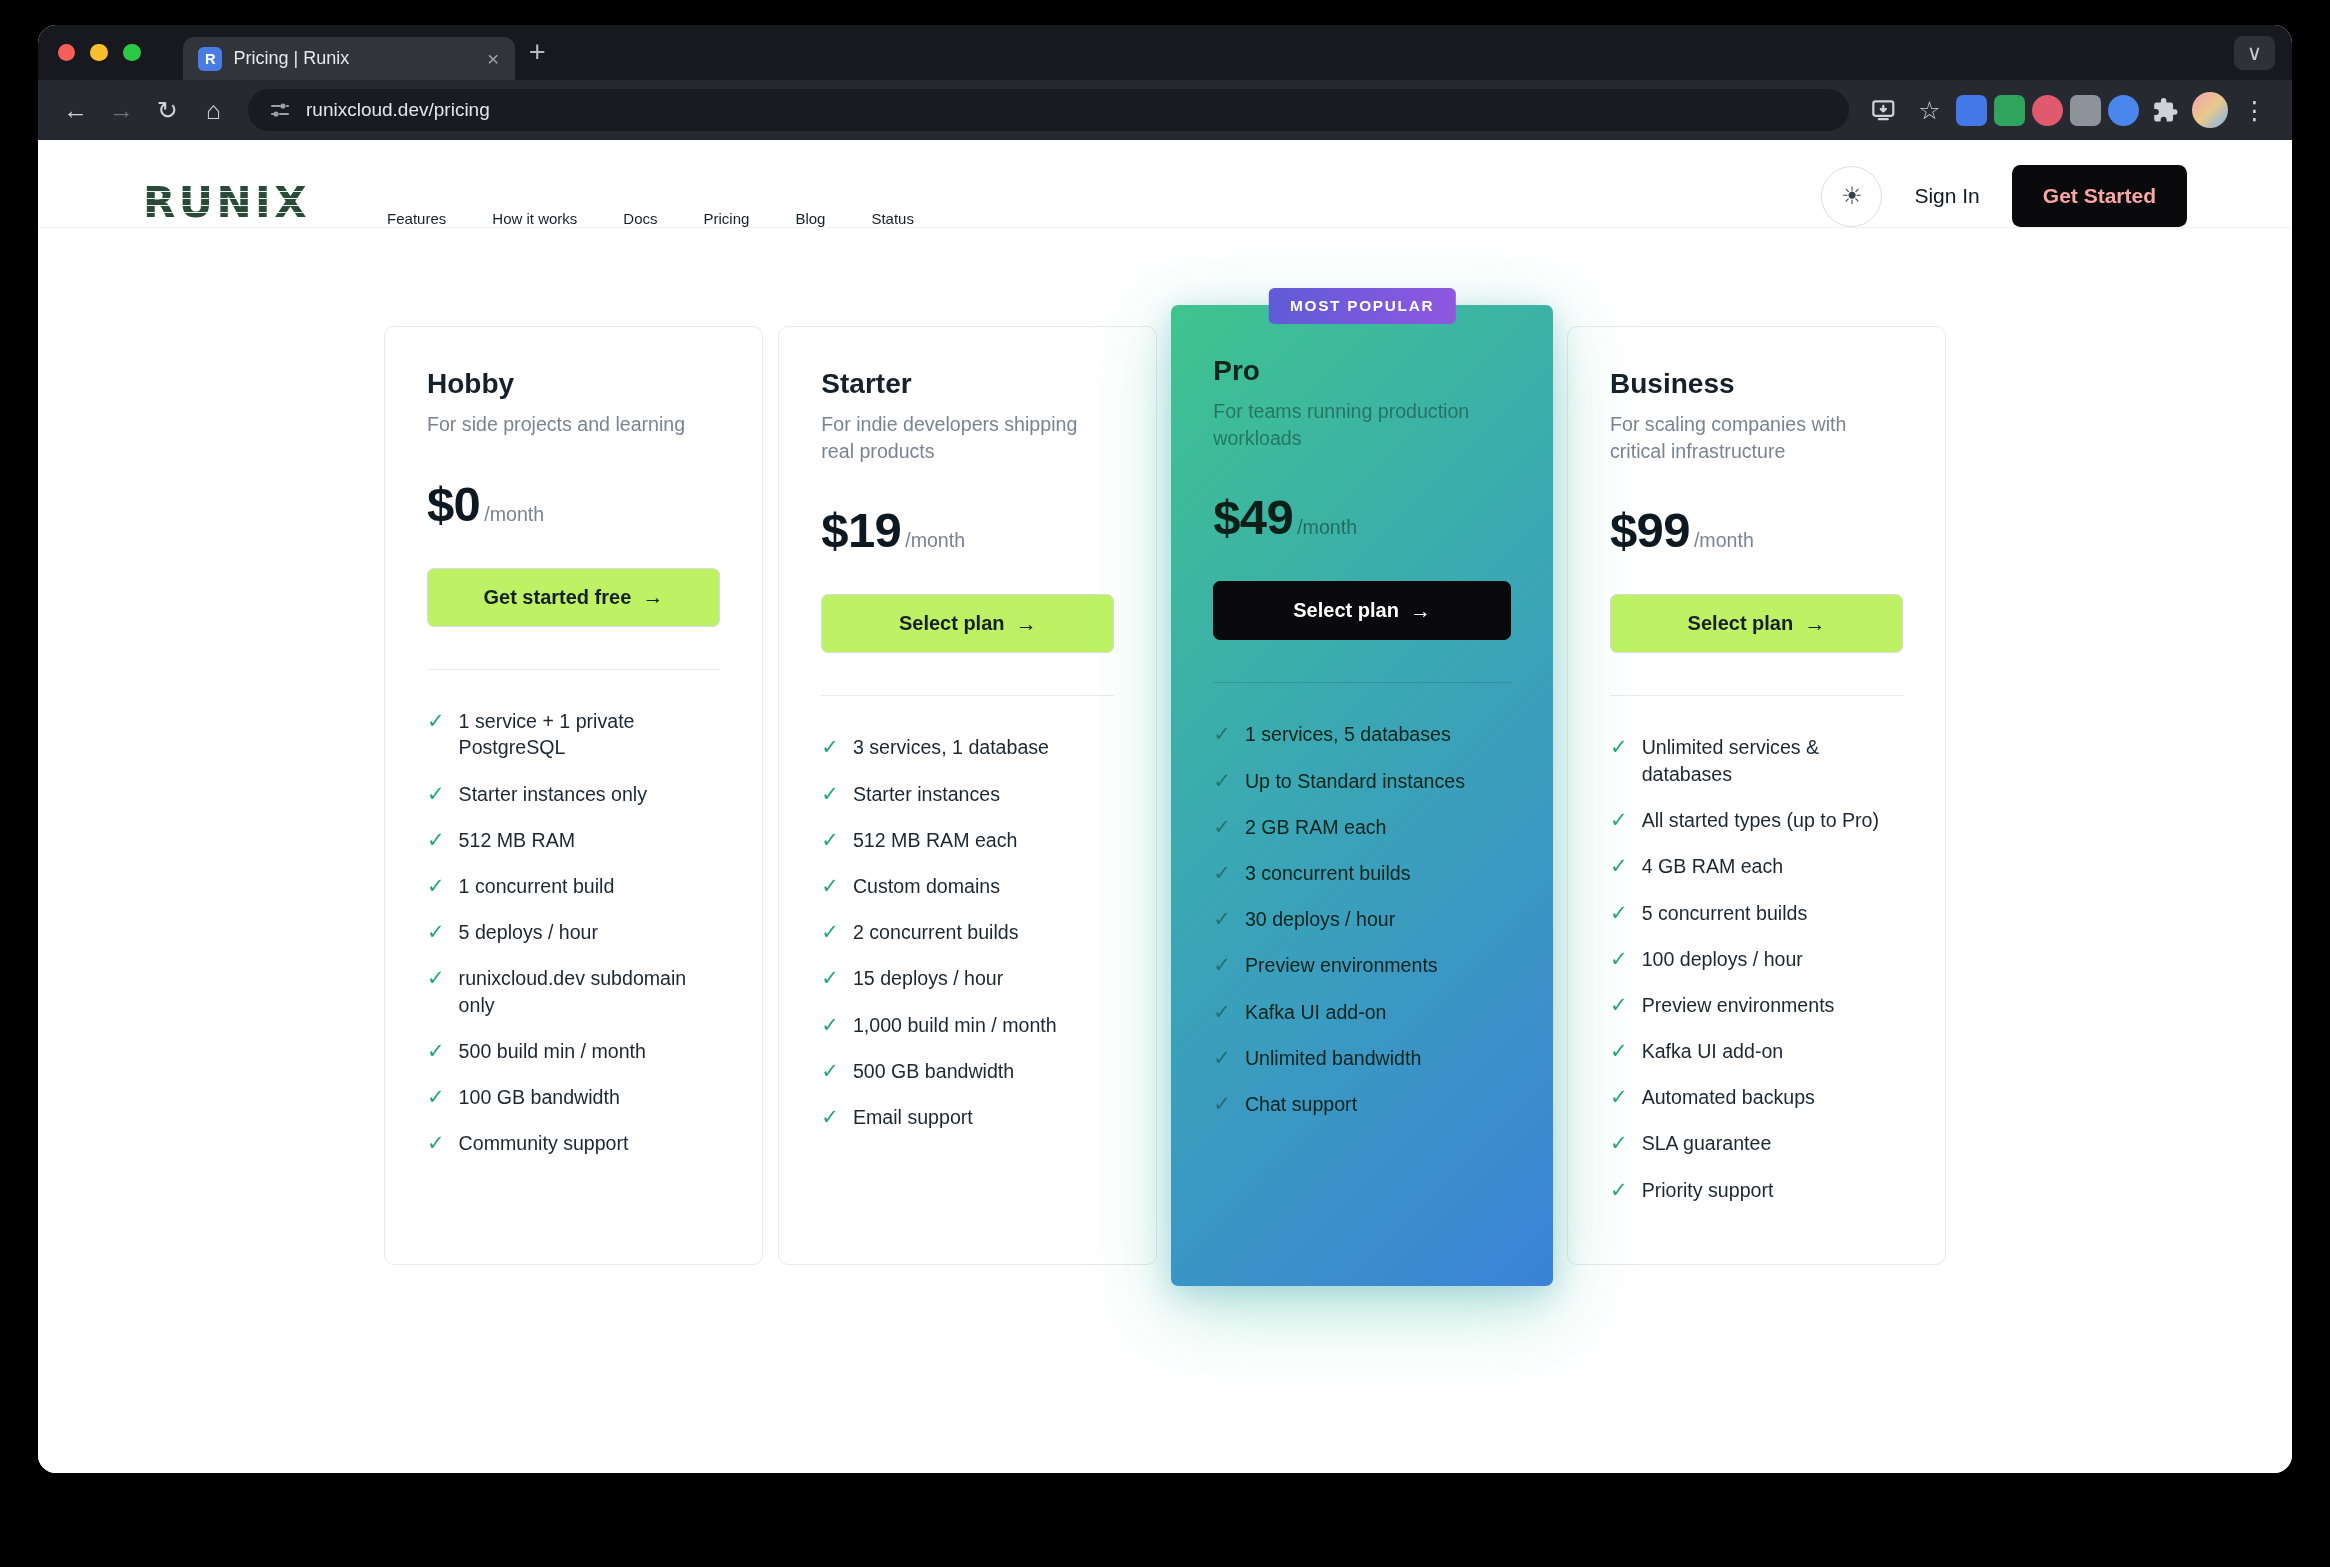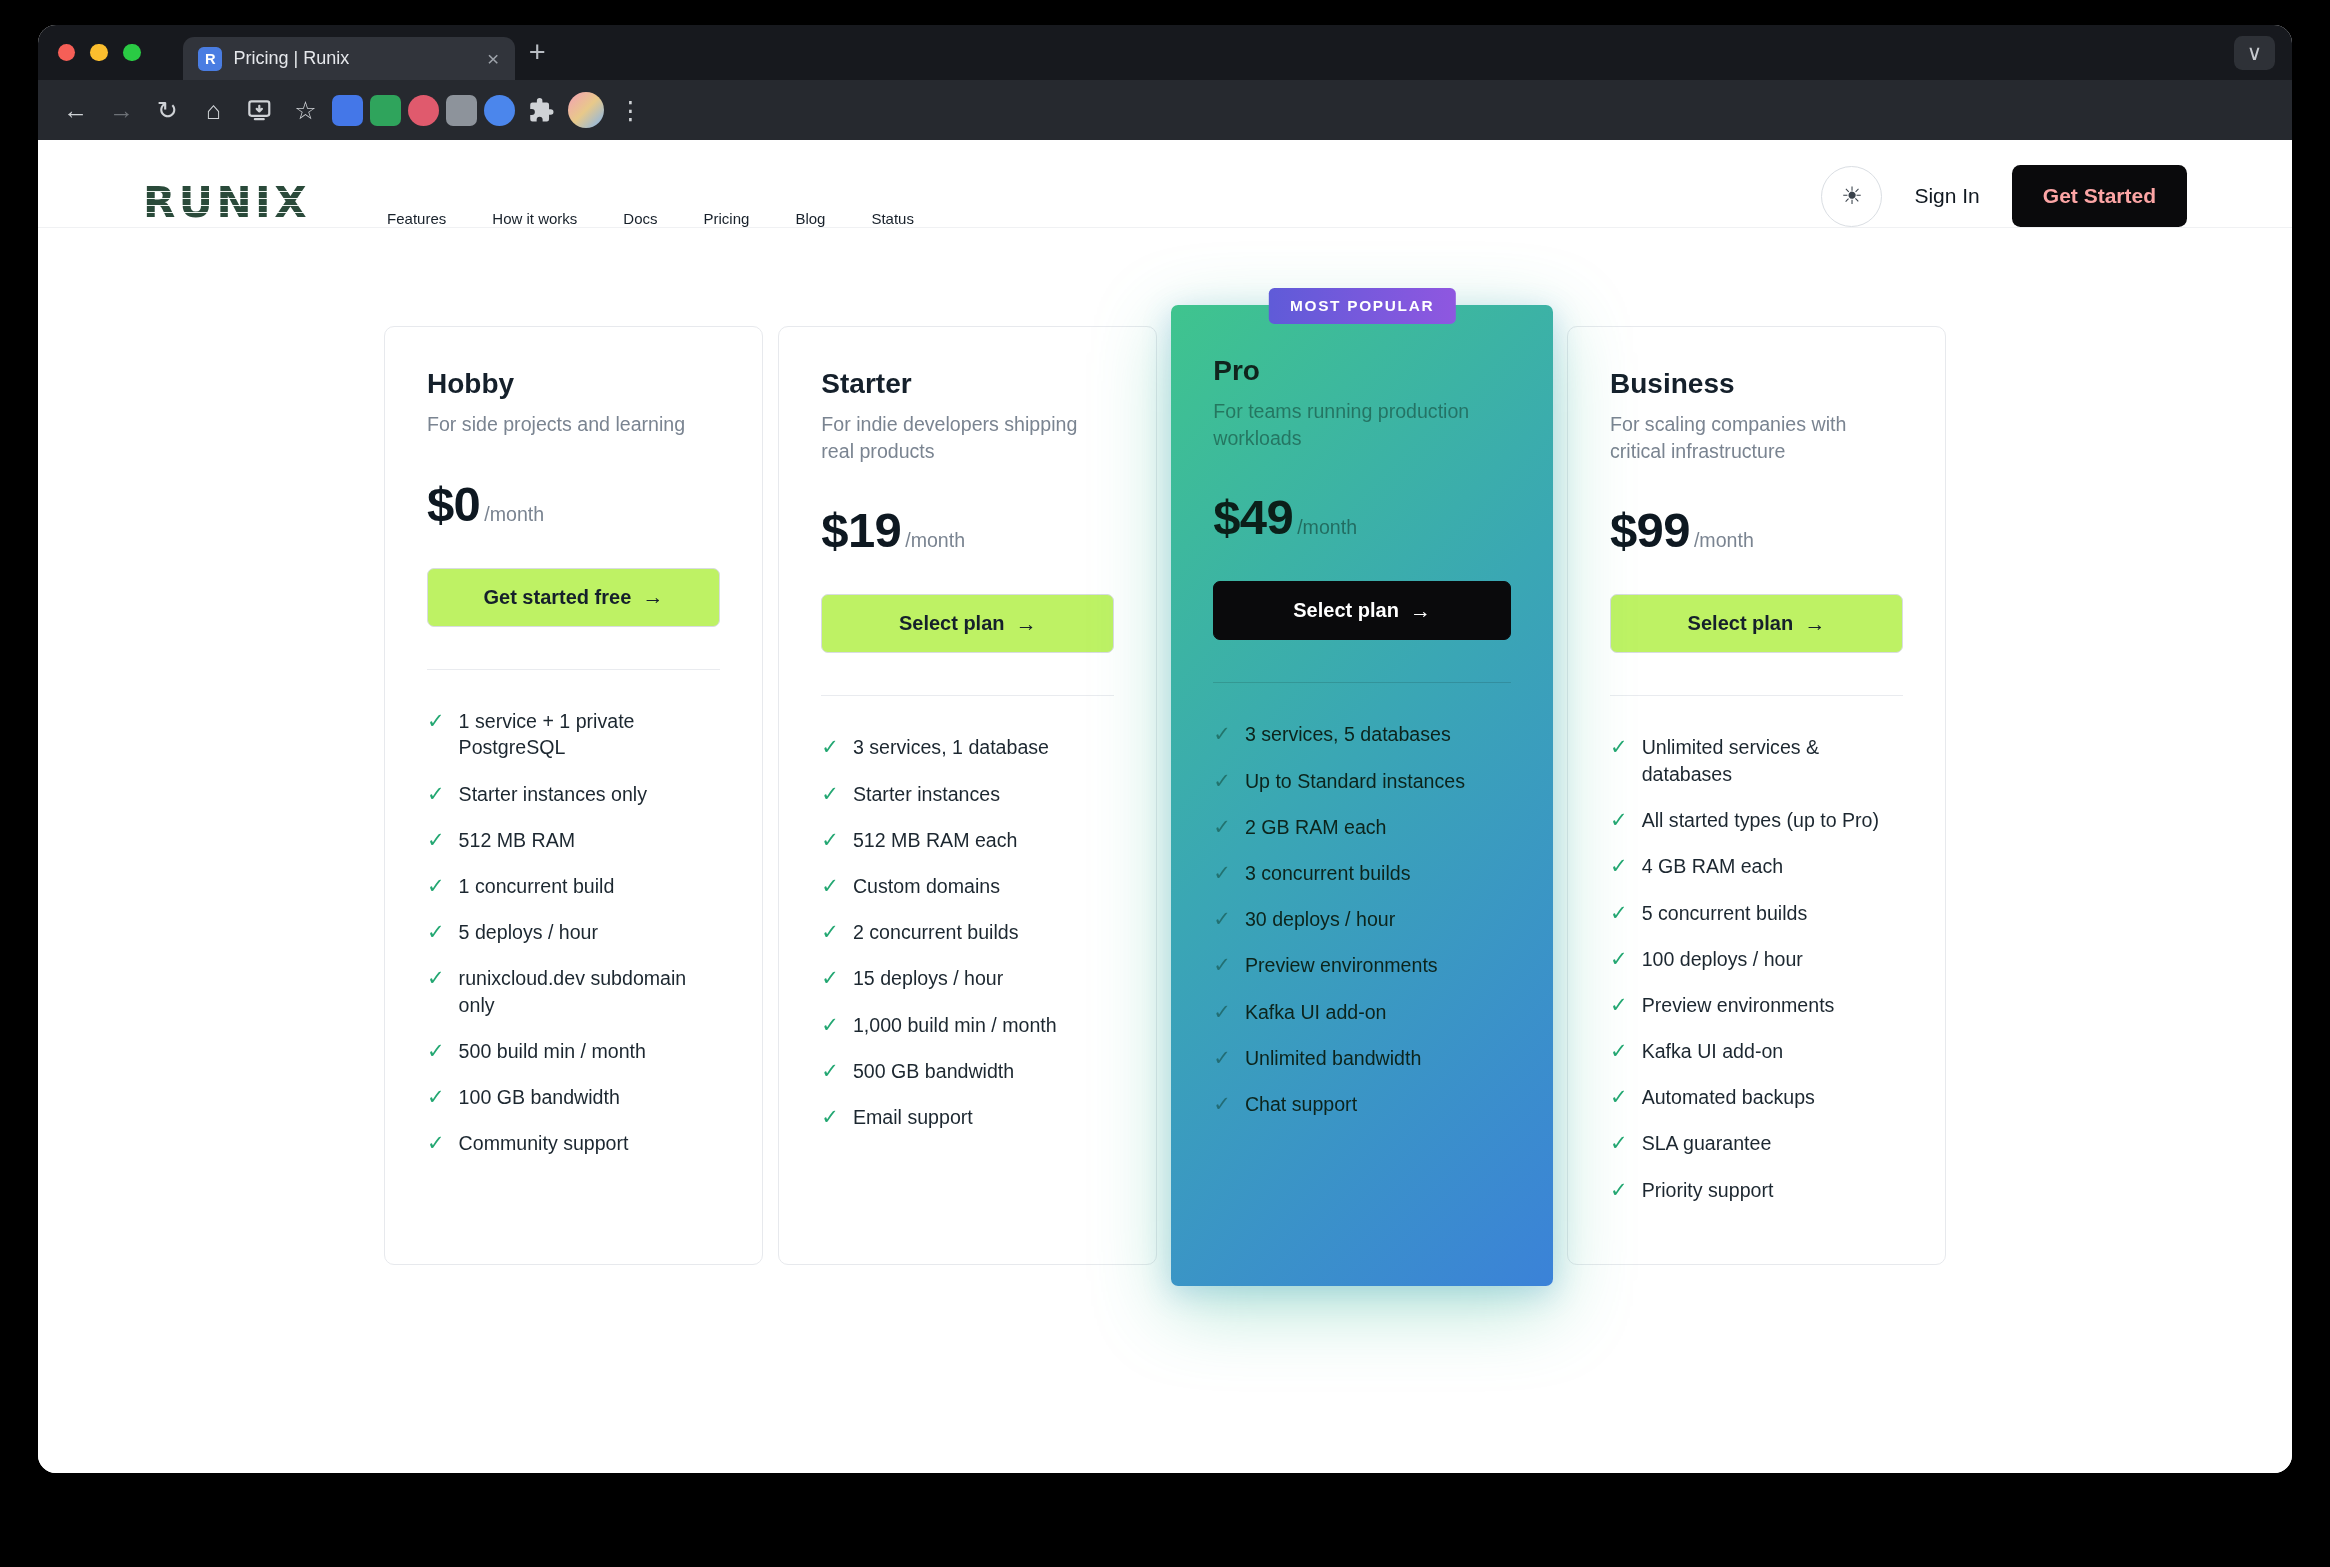--- a/index.html
+++ b/index.html
@@ -97,20 +97,30 @@
     </div>
     <span class="newtab">+</span>
     <span class="strip-chevron">∨</span>
   </div>
 
   <div class="toolbar">
     <span class="tb-btn">←</span>
     <span class="tb-btn dim">→</span>
     <span class="tb-btn">↻</span>
     <span class="tb-btn">⌂</span>
+    <div class="urlbar">
+      <span>
+        <svg width="24" height="24" viewBox="0 0 24 24" fill="none">
+          <path d="M4 8h8M19 8h1M4 16h1M12 16h8" stroke="#9aa0a6" stroke-width="2" stroke-linecap="round"></path>
+          <circle cx="15" cy="8" r="2.6" fill="#9aa0a6"></circle>
+          <circle cx="8" cy="16" r="2.6" fill="#9aa0a6"></circle>
+        </svg>
+      </span>
+      <span class="url-text">runixcloud.dev/pricing</span>
+    </div>
     <span class="tb-btn">
       <svg width="26.6" height="26.6" viewBox="0 0 24 24" fill="none">
         <rect x="3" y="4" width="18" height="13" rx="2" stroke="#cfd2d6" stroke-width="2"></rect>
         <path d="M12 8v5m0 0l-2.3-2.3M12 13l2.3-2.3" stroke="#cfd2d6" stroke-width="2" stroke-linecap="round"></path>
         <path d="M8 20h8" stroke="#cfd2d6" stroke-width="2" stroke-linecap="round"></path>
       </svg>
     </span>
     <span class="tb-btn">☆</span>
     <span class="ext e1"></span>
     <span class="ext e2"></span>
@@ -263,21 +273,21 @@
           <span class="period">/month</span>
         </div>
         <button class="cta">
           <span>Select plan</span>
           <span class="arrow">→</span>
         </button>
         <div class="divider"></div>
         <ul class="features">
             <li>
               <span class="check">✓</span>
-              <span>3 services, 5 databases</span>
+              <span>1 services, 5 databases</span>
             </li>
             <li>
               <span class="check">✓</span>
               <span>Up to Standard instances</span>
             </li>
             <li>
               <span class="check">✓</span>
               <span>2 GB RAM each</span>
             </li>
             <li>

